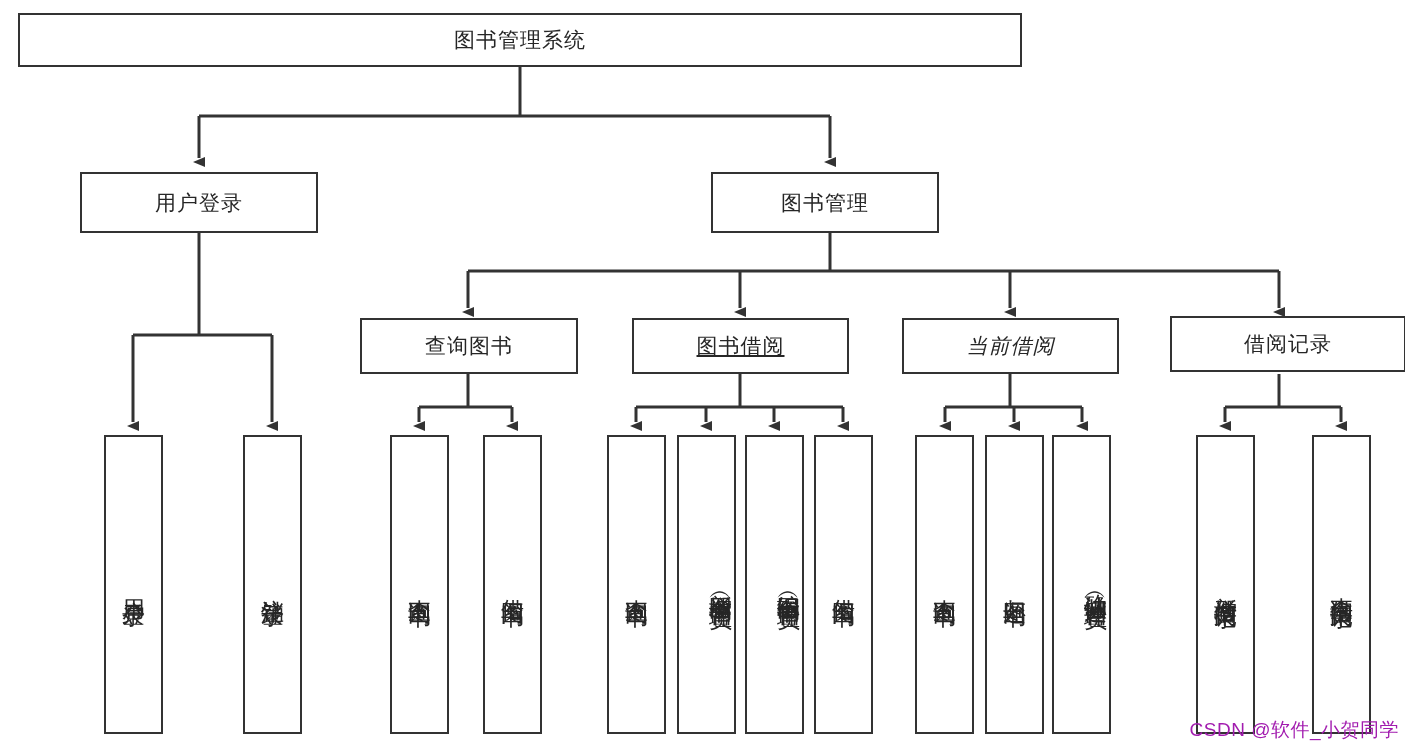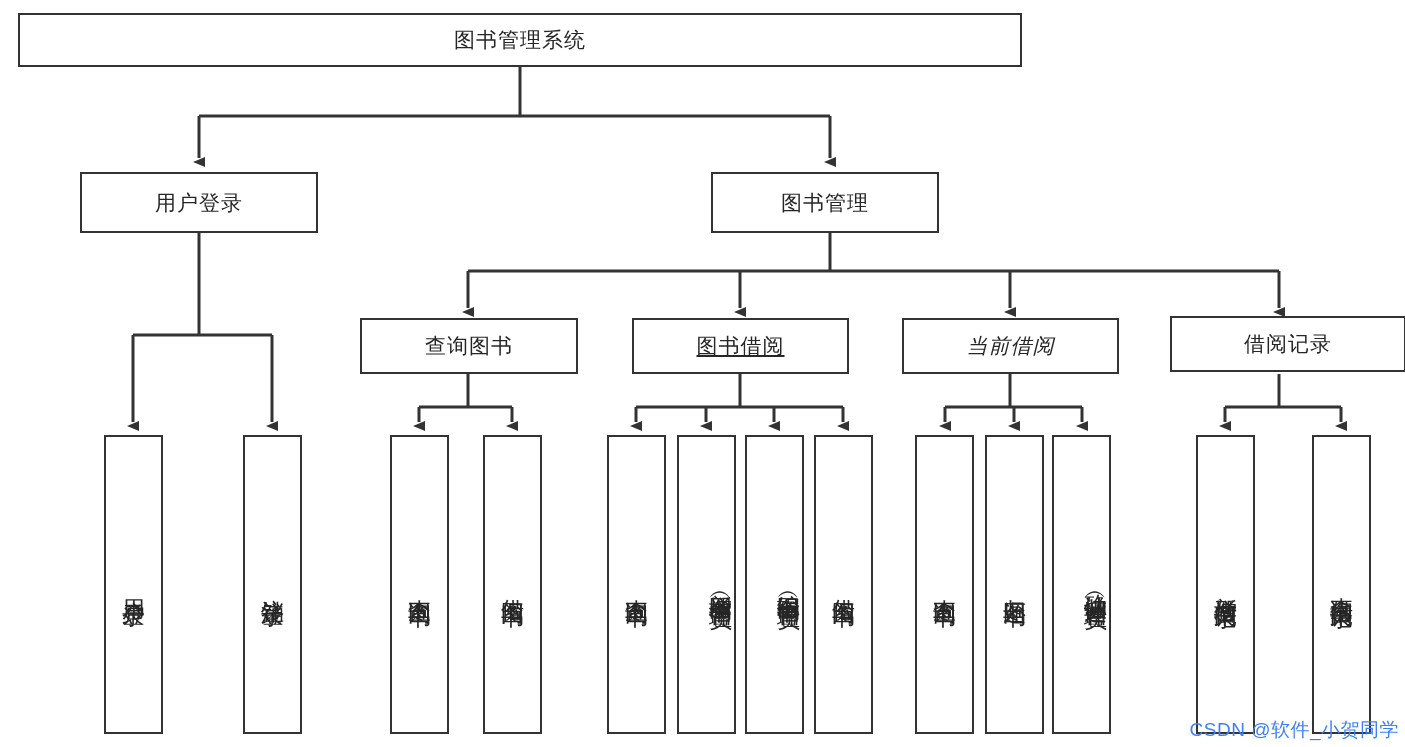--- a/index.html
+++ b/index.html
@@ -56,21 +56,21 @@
     align-items: center;
   }
   .node.vert .vtext {
     display: block;
   }
   #watermark {
     position: absolute;
     right: 6px;
     bottom: 4px;
     font-size: 19px;
-    color: #3b82f6;
+    color: #a21caf;
     letter-spacing: 0.5px;
     white-space: nowrap;
     user-select: none;
   }
 </style>
 </head>
 <body>
 
 <div id="canvas">
 

